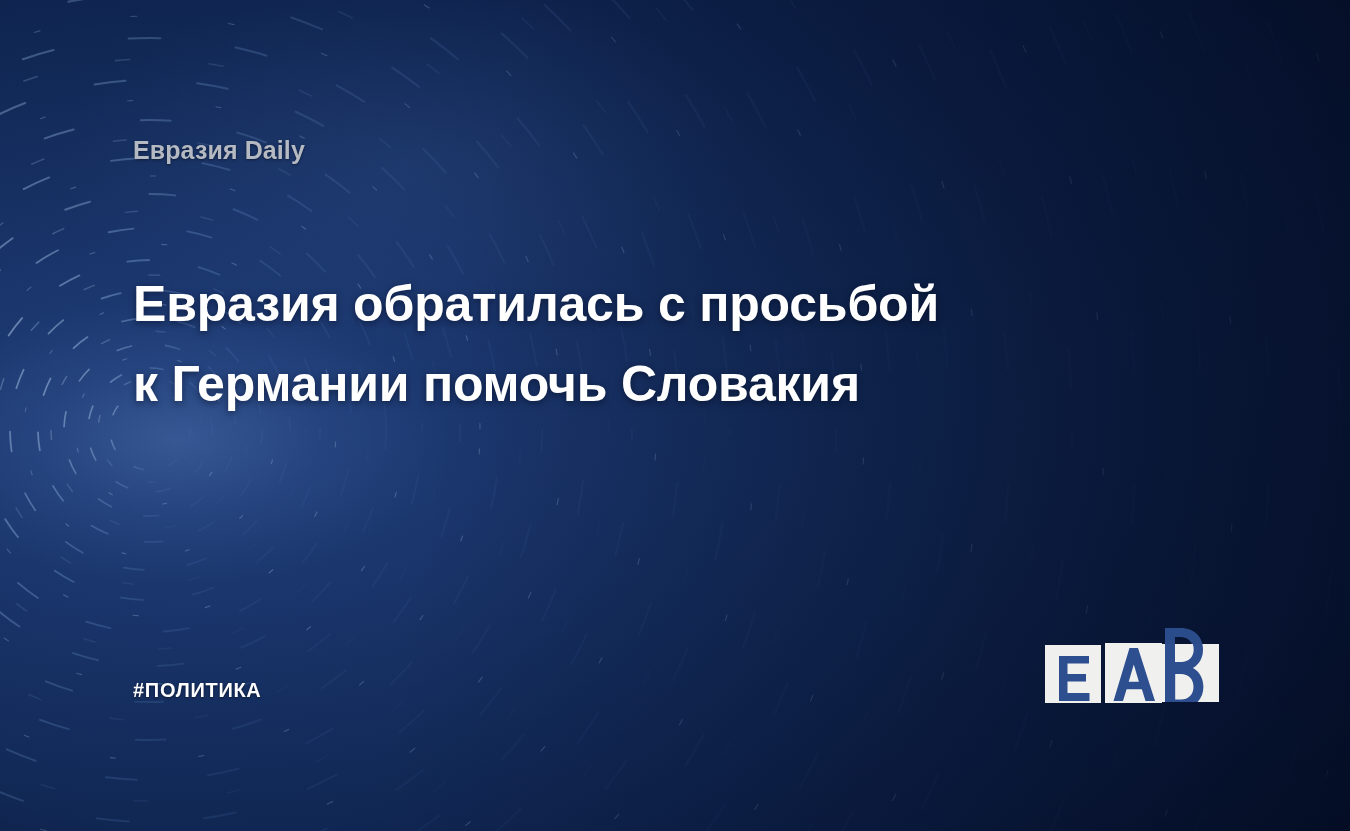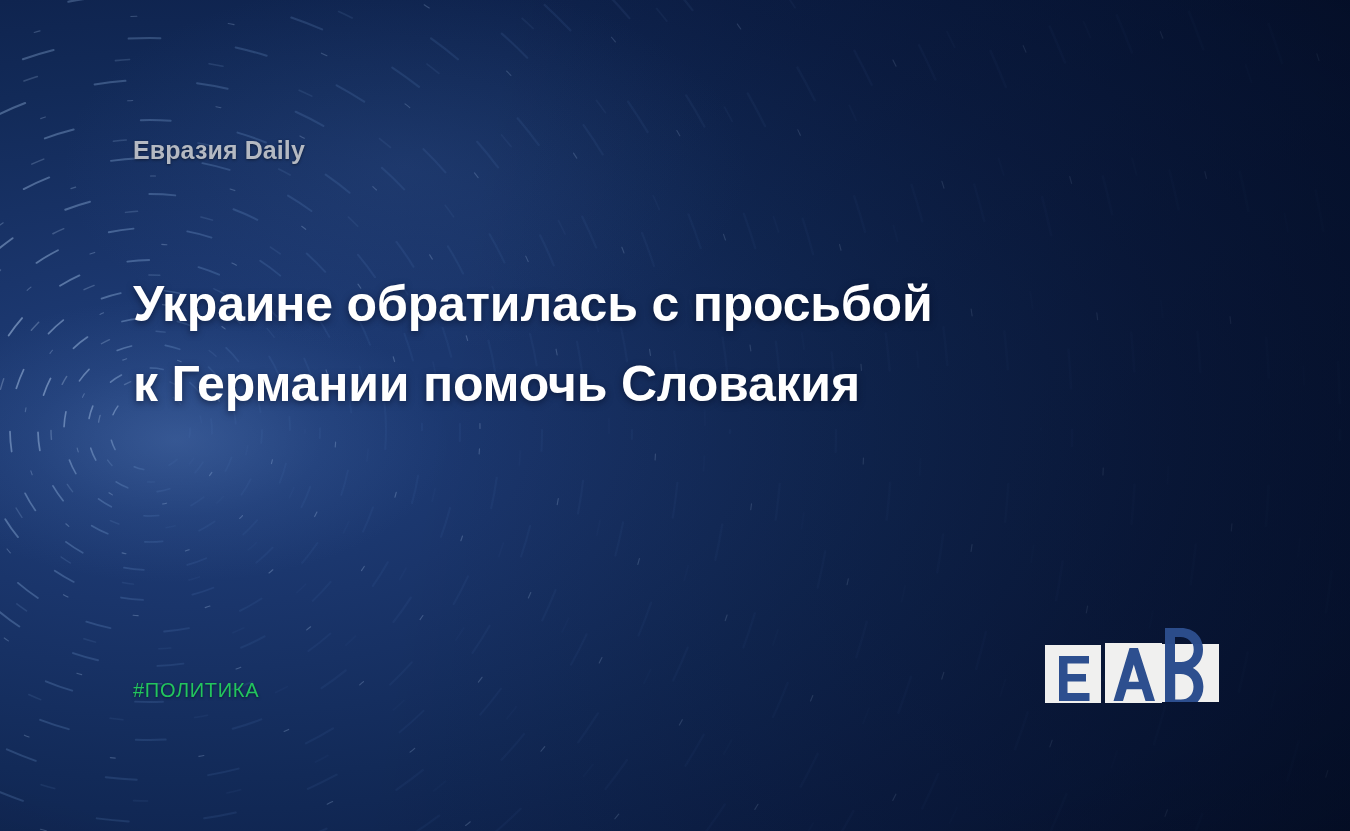--- a/index.html
+++ b/index.html
@@ -69,23 +69,23 @@
     color: #ffffff;
     text-shadow: 0 2px 7px rgba(3,10,30,.55);
   }
   .headline .ln { display: block; }
 
   .tag {
     position: absolute;
     left: 133px;
     top: 679px;
     font-size: 20px;
-    font-weight: 400;
+    font-weight: 700;
     letter-spacing: .7px;
-    color: #22c55e;
+    color: #ffffff;
     text-shadow: 0 1px 3px rgba(0,0,0,.5);
     white-space: nowrap;
   }
 
   
   .logo {
     position: absolute;
     left: 1045px;
     top: 622px;
     width: 180px;
@@ -178,21 +178,21 @@
       <circle cx="150" cy="430" r="1226" stroke-dasharray="7 148" stroke-dashoffset="120" opacity=".18"></circle>
     </g>
   </svg>
 
   <div class="bg-layer bg-glow"></div>
   <div class="bg-layer bg-vignette"></div>
 
   <div class="brand">Евразия Daily</div>
 
   <h1 class="headline">
-    <span class="ln">Украине обратилась с просьбой</span>
+    <span class="ln">Евразия обратилась с просьбой</span>
     <span class="ln">к Германии помочь Словакия</span>
   </h1>
 
   <div class="tag">#ПОЛИТИКА</div>
 
   <div class="logo">
     <svg width="180" height="92" viewBox="0 0 180 92" xmlns="http://www.w3.org/2000/svg">
       <defs>
         <clipPath id="clipTileD">
             <rect x="116" y="22" width="58" height="58"></rect>

